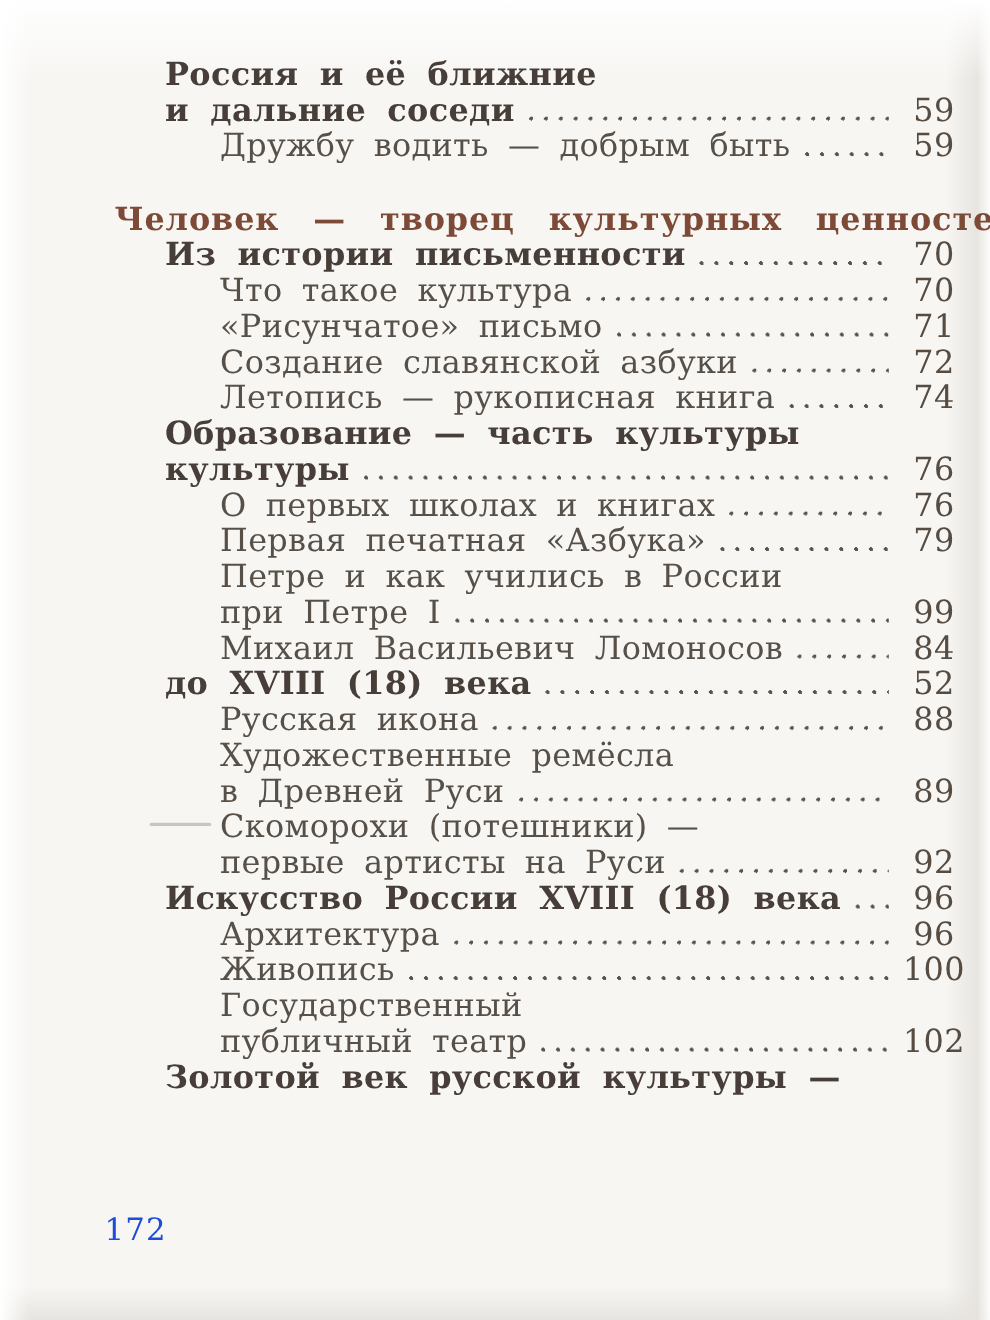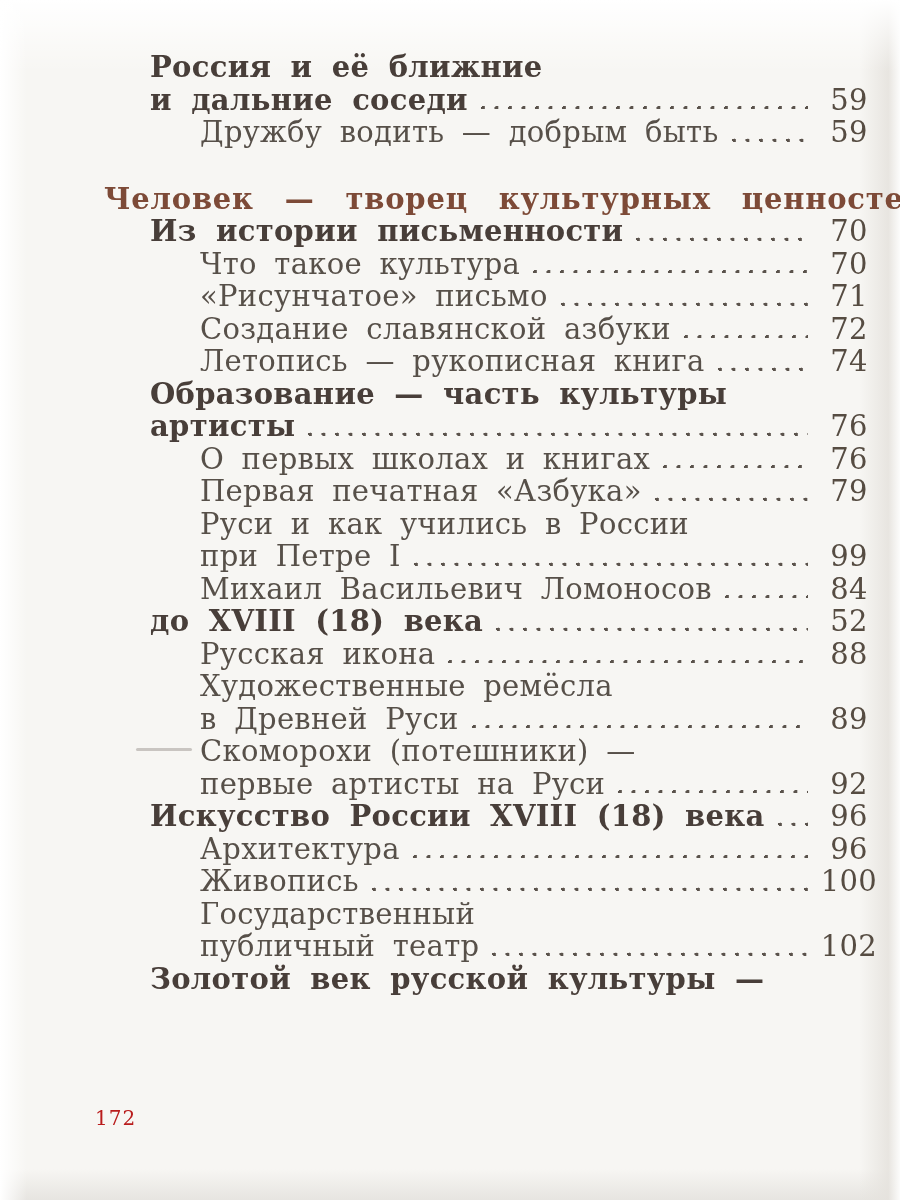--- a/index.html
+++ b/index.html
@@ -36,21 +36,21 @@
     background-size:13.5px 32.5px;background-repeat:repeat-x;
   }
   .pg{flex:0 0 auto;min-width:58px;text-align:center;color:#564c42;word-spacing:normal;font-weight:normal;}
   .b1 .pg{font-weight:normal;}
   .artifact{
     position:absolute;left:-64px;top:13px;width:56px;height:3px;
     background:#c9c5c1;border-radius:2px;
   }
   .footer-num{
     position:absolute;left:95px;top:1102px;
-    font-size:20px;line-height:32px;color:#b91c1c;letter-spacing:1px;
+    font-size:28px;line-height:32px;color:#1d4ed8;letter-spacing:1px;
   }
 </style>
 </head>
 <body style="--accent: #7d4a37;">
 
 <div class="scan">
   <div class="toc">
       <div class="row b1">
         <span class="txt">Россия и её ближние</span>
       </div>
@@ -89,36 +89,36 @@
       </div>
       <div class="row sub">
         <span class="txt">Летопись — рукописная книга</span>
         <span class="leader"></span>
         <span class="pg">74</span>
       </div>
       <div class="row b1">
         <span class="txt">Образование — часть культуры</span>
       </div>
       <div class="row b1">
-        <span class="txt">артисты</span>
+        <span class="txt">культуры</span>
         <span class="leader"></span>
         <span class="pg">76</span>
       </div>
       <div class="row sub">
         <span class="txt">О первых школах и книгах</span>
         <span class="leader"></span>
         <span class="pg">76</span>
       </div>
       <div class="row sub">
         <span class="txt">Первая печатная «Азбука»</span>
         <span class="leader"></span>
         <span class="pg">79</span>
       </div>
       <div class="row sub">
-        <span class="txt">Руси и как учились в России</span>
+        <span class="txt">Петре и как учились в России</span>
       </div>
       <div class="row sub">
         <span class="txt">при Петре I</span>
         <span class="leader"></span>
         <span class="pg">99</span>
       </div>
       <div class="row sub">
         <span class="txt">Михаил Васильевич Ломоносов</span>
         <span class="leader"></span>
         <span class="pg">84</span>

